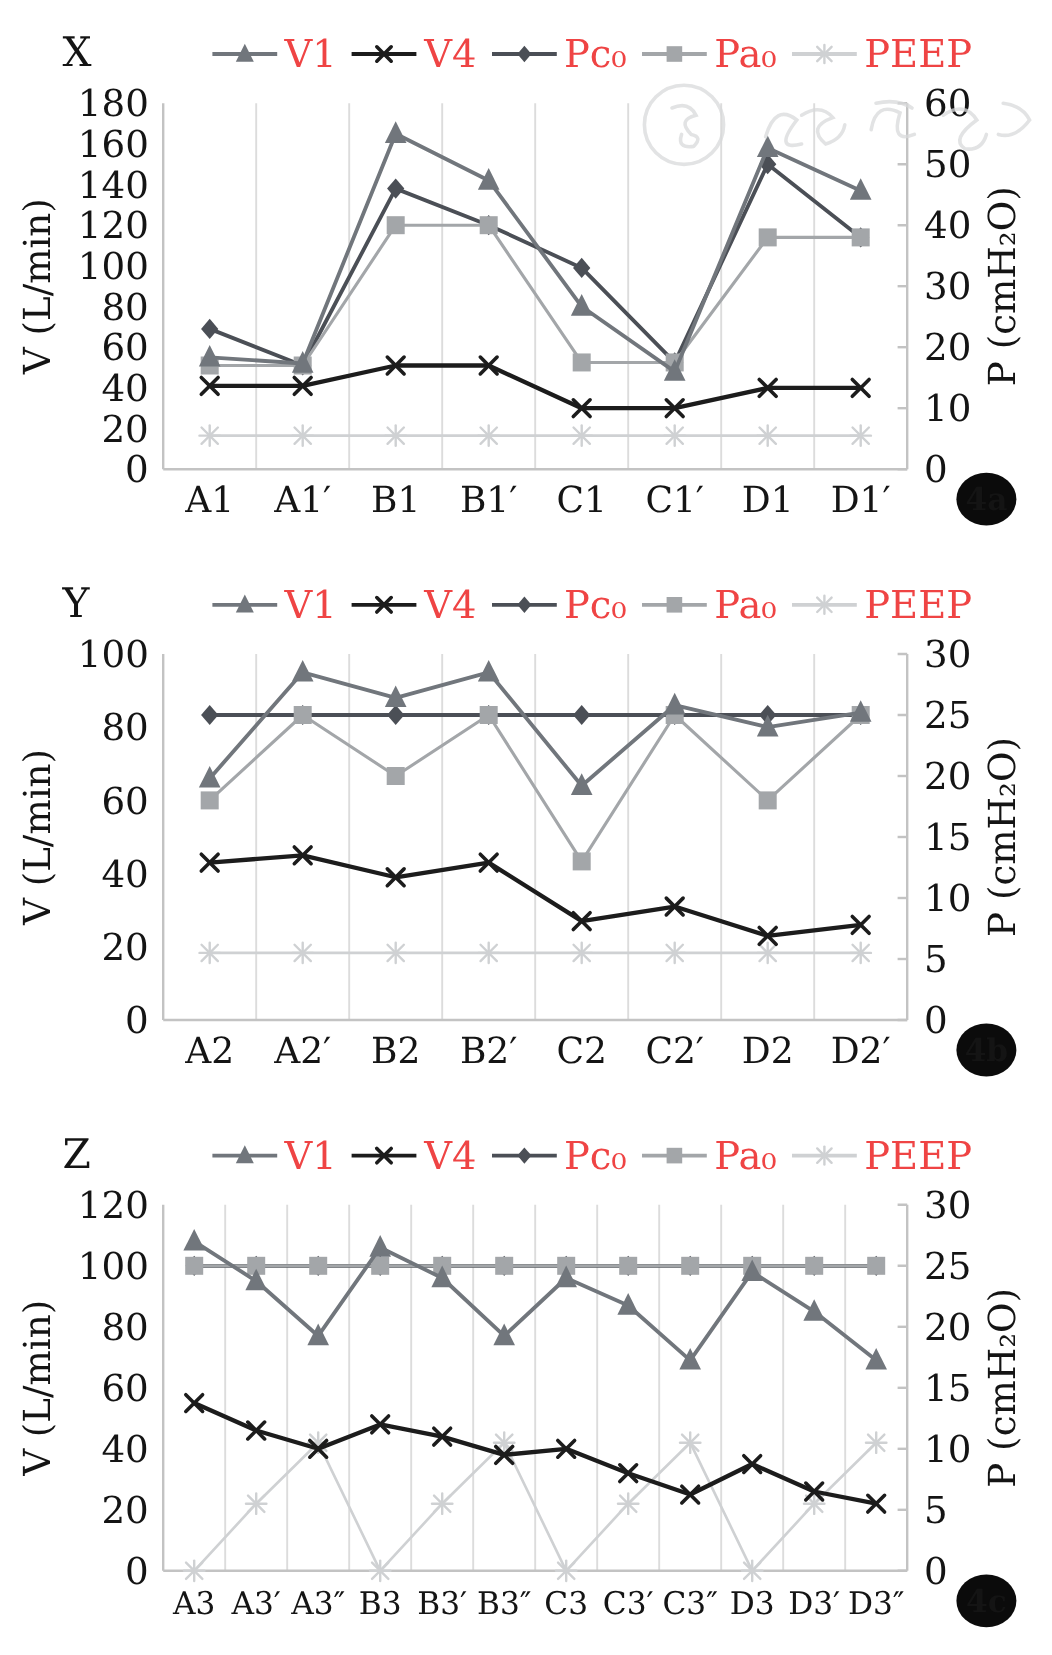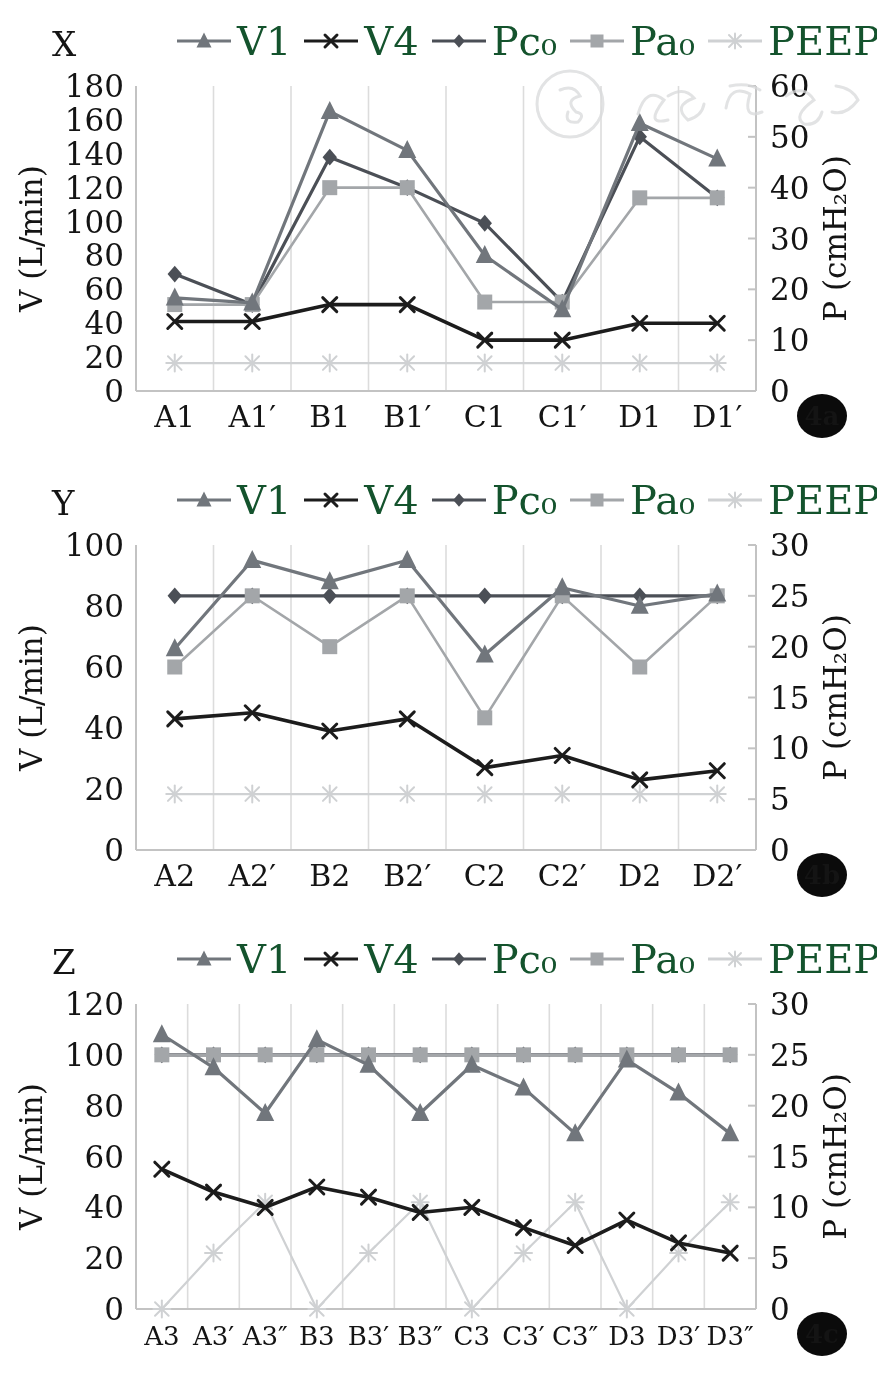--- a/index.html
+++ b/index.html
@@ -8,21 +8,21 @@
     font-family:"DejaVu Serif", serif; overflow:hidden;
   }
   .chart-block{height:459px;position:relative;}
   .chart-header{
     height:64px;display:flex;align-items:flex-end;
     padding:0 0 0 52px;box-sizing:border-box;
   }
   .chart-title{font-size:34px;color:#141414;width:46px;flex:0 0 auto;}
   .legend{display:flex;align-items:center;margin-left:78px;gap:12px;}
   .legend-item{display:flex;align-items:center;gap:5px;}
-  .legend-label{font-size:40px;color:#14532d;white-space:nowrap;text-align:right;}
+  .legend-label{font-size:32px;color:#ef4444;white-space:nowrap;text-align:right;}
   .chart-svg{display:block;}
   svg text{font-family:"DejaVu Serif", serif;fill:#141414;}
   .watermark{position:absolute;left:518px;top:56px;width:352px;height:92px;z-index:5;pointer-events:none;opacity:.75;}
 </style>
 </head>
 <body>
 
 <div class="watermark">
   <svg width="352" height="92" viewBox="0 0 352 92">
     <g stroke="#d9dadb" fill="none" stroke-width="3" stroke-linecap="round">

